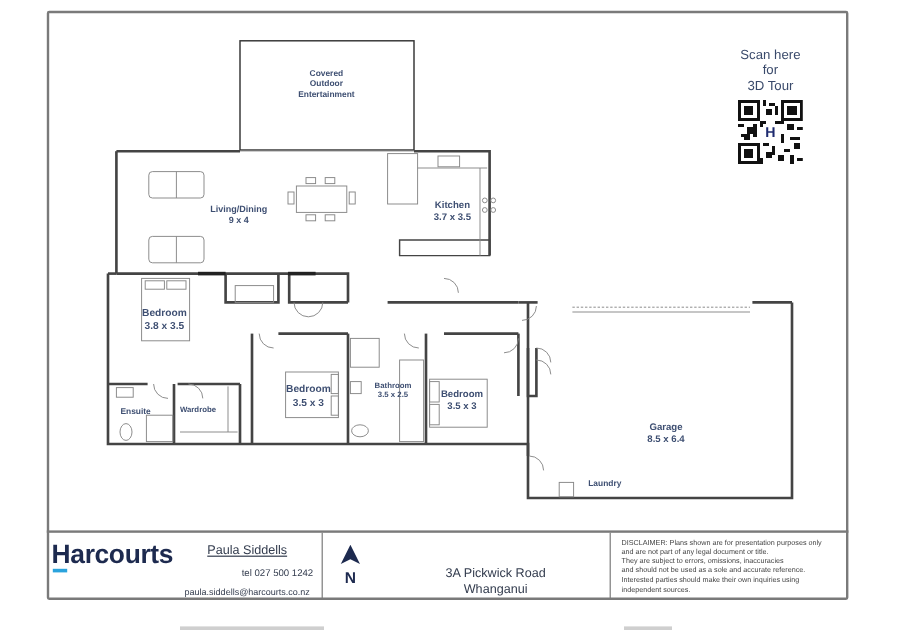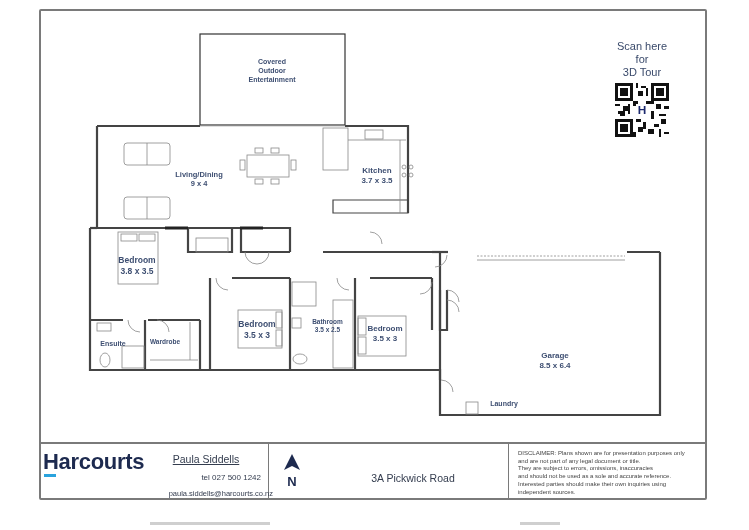--- a/index.html
+++ b/index.html
@@ -11,21 +11,21 @@
   .qr-block { position:absolute; left:606px; top:40px; width:72px; text-align:center; }
   .qr-text { font-size:11px; line-height:13px; color:#3a4a6b; }
   .qr-code { margin:4px auto 0; width:54px; height:54px; }
   .footer { position:absolute; left:39px; top:442px; width:668px; height:58px; border-top:2px solid #7a7a7a; display:flex; }
   .f-cell { height:100%; position:relative; border-right:1.5px solid #7a7a7a; }
   .f-cell:last-child { border-right:none; }
   .brand { position:absolute; left:4px; top:5px; font-size:22px; font-weight:bold; color:#1d2a4f; letter-spacing:-0.3px; }
   .brand-bar { position:absolute; left:5px; top:30px; width:12px; height:3px; background:#2aa3dd; }
   .agent-name { position:absolute; left:112px; top:9px; width:110px; text-align:center; font-size:10.5px; color:#333c4e;text-decoration:underline; }
   .agent-tel { position:absolute; left:112px; top:29px; width:110px; text-align:right; font-size:8px; color:#333c4e; }
-  .agent-email { position:absolute; left:100px; top:45px; width:134px; text-align:right; font-size:7.5px; color:#333c4e; }
+  .agent-email { position:absolute; left:100px; top:45px; width:134px; text-align:center; font-size:7.5px; color:#333c4e; }
   .north { position:absolute; left:13px; top:10px; width:20px; height:34px; }
   .addr { position:absolute; left:64px; top:28px; width:160px; text-align:center; font-size:10.5px; line-height:13px; color:#333c4e; }
   .disc { position:absolute; left:9px; top:6px; width:220px; font-size:6px; line-height:7.7px; color:#444; }
   .strip { position:absolute; top:522px; height:3px; background:#cfcfcf; }
 </style>
 </head>
 <body>
 
 <div class="frame"></div>
 
@@ -247,20 +247,21 @@
     <div class="agent-tel">tel 027 500 1242</div>
     <div class="agent-email">paula.siddells@harcourts.co.nz</div>
   </div>
   <div class="f-cell" style="width:240px;">
     <svg class="north" viewBox="0 0 20 34">
       <path d="M10 0 L18 16 L10 12 L2 16 Z" fill="#1d2a4f"></path>
       <text x="10" y="32" text-anchor="middle" font-size="13" font-weight="bold" fill="#1d2a4f" font-family="Liberation Sans, sans-serif">N</text>
     </svg>
     <div class="addr">
       <div>3A Pickwick Road</div>
+      <div>Whanganui</div>
     </div>
   </div>
   <div class="f-cell" style="flex:1;">
     <div class="disc">
       <div>DISCLAIMER:  Plans shown are for presentation purposes only</div>
       <div>and are not part of any legal document or title.</div>
       <div>They are subject to errors, omissions, inaccuracies</div>
       <div>and should not be used as a sole and accurate reference.</div>
       <div>Interested parties should make their own inquiries using</div>
       <div>independent sources.</div>

